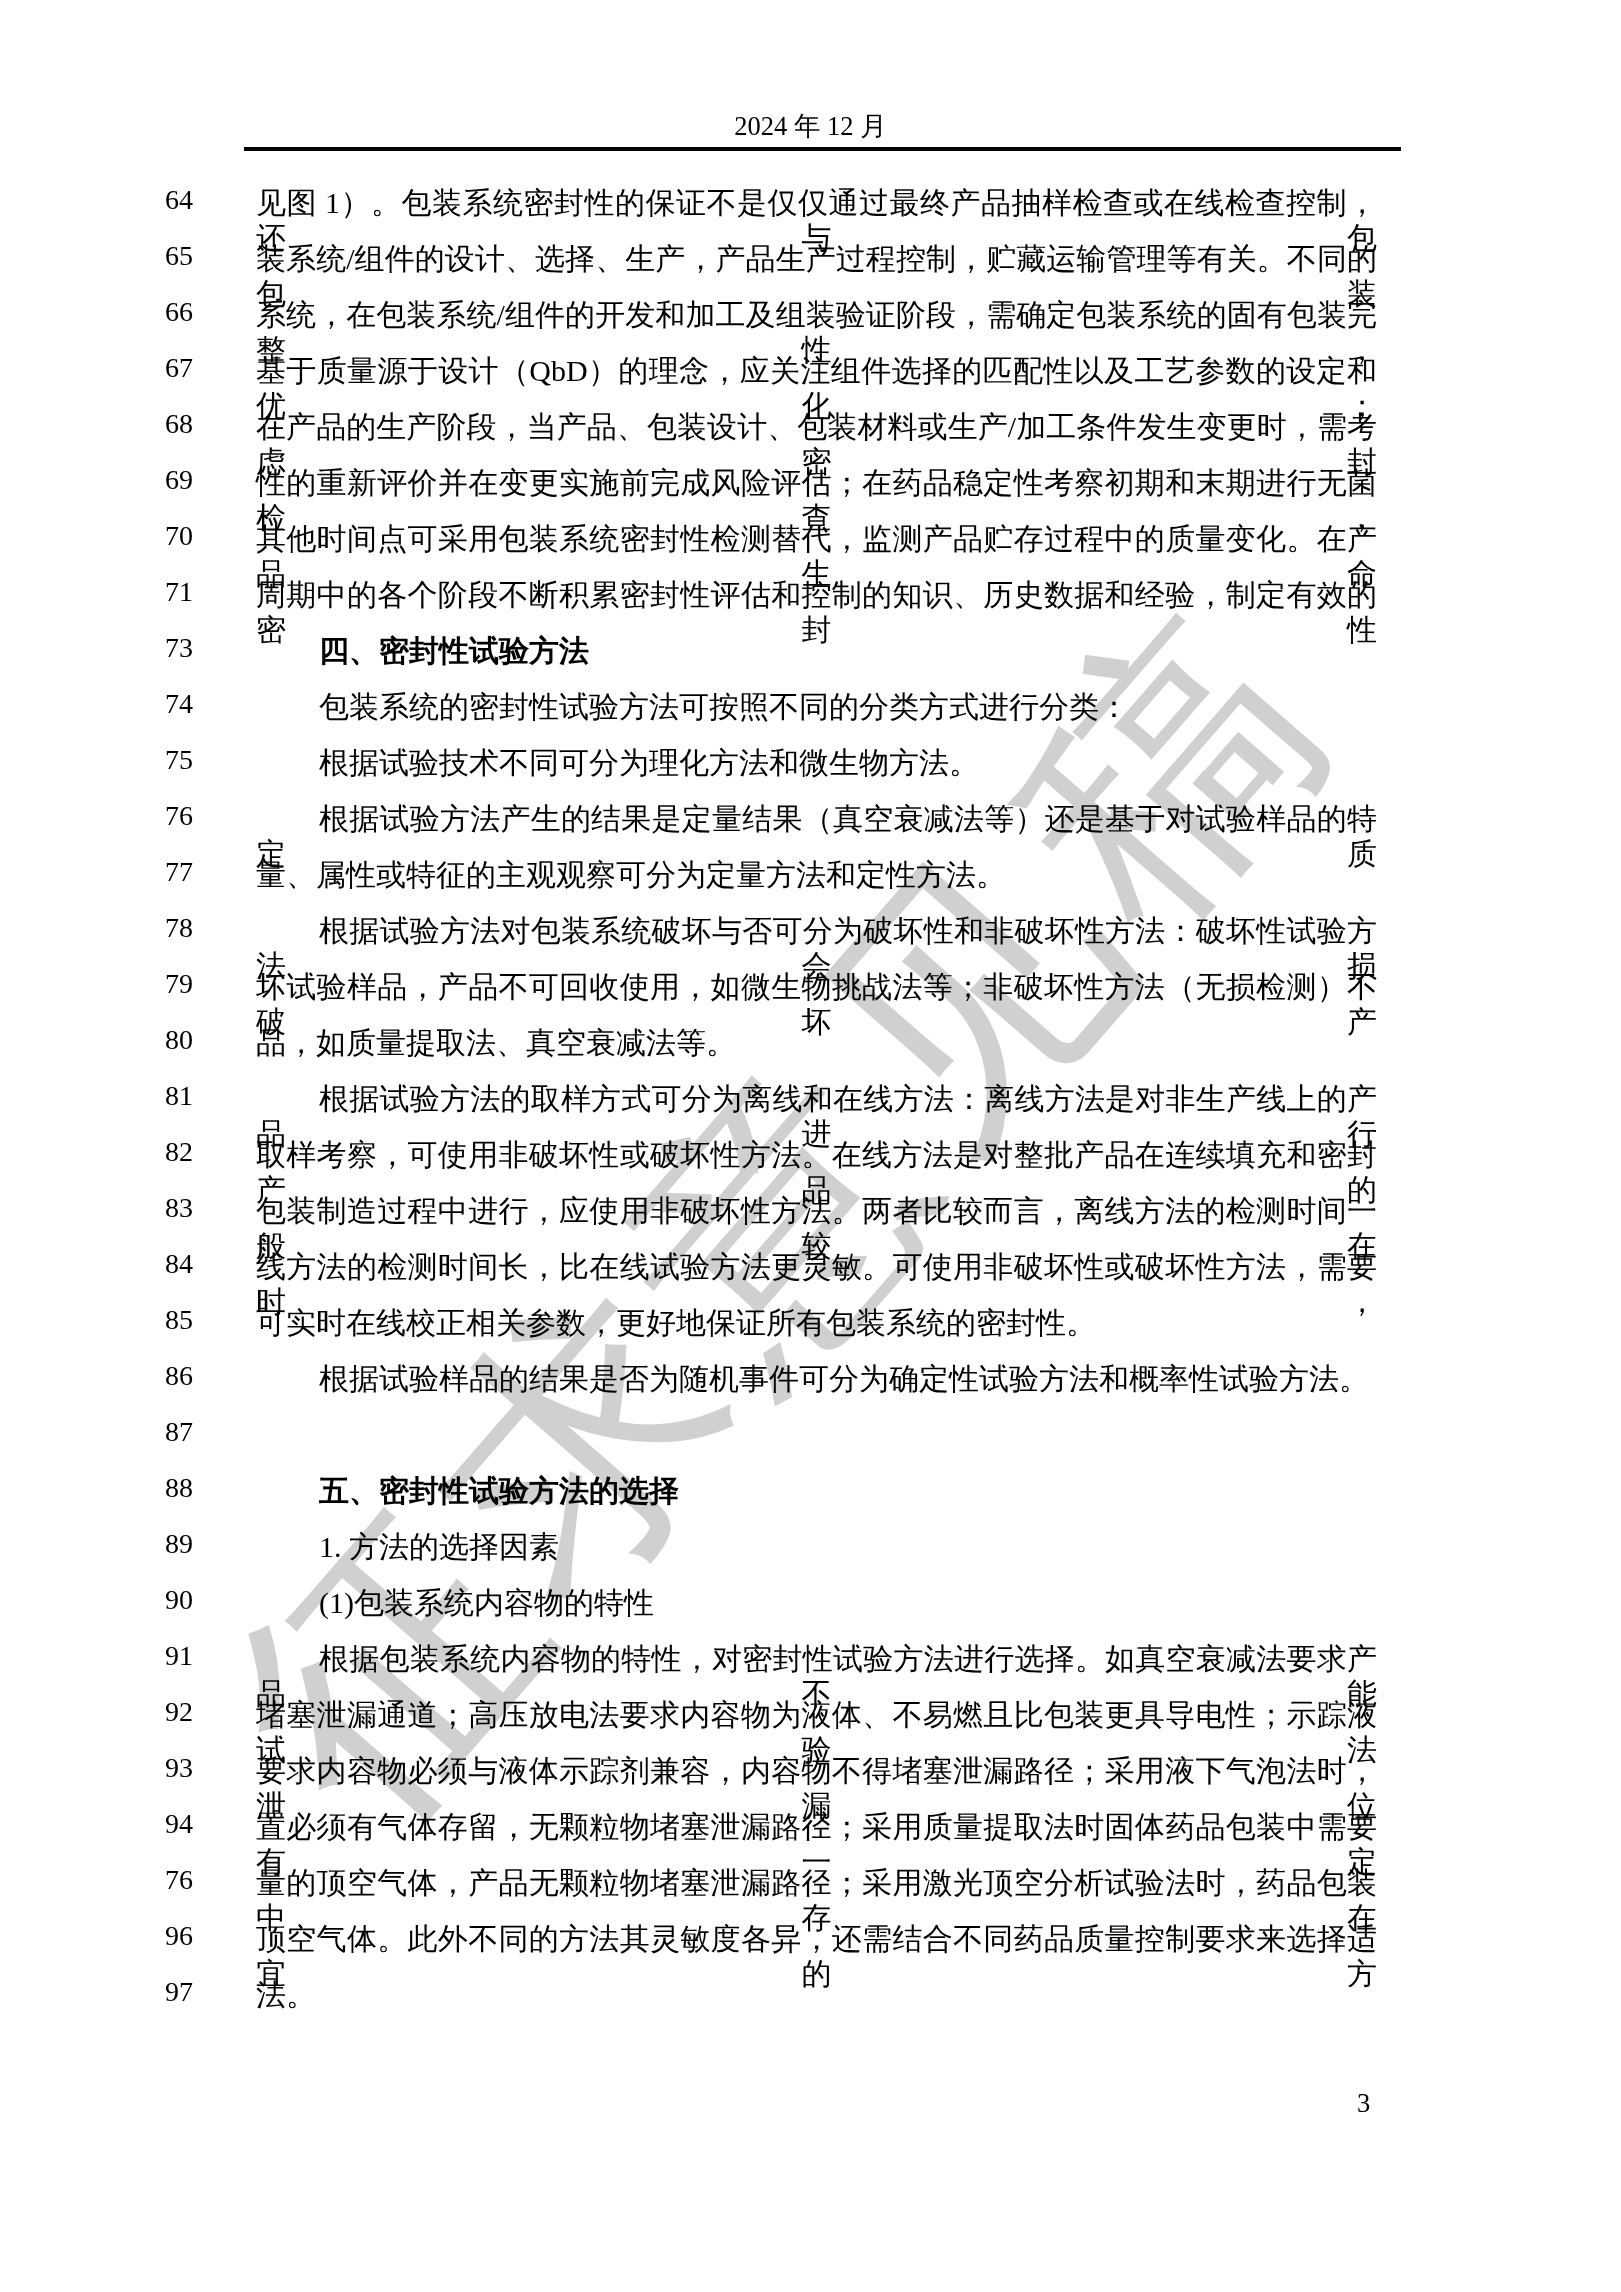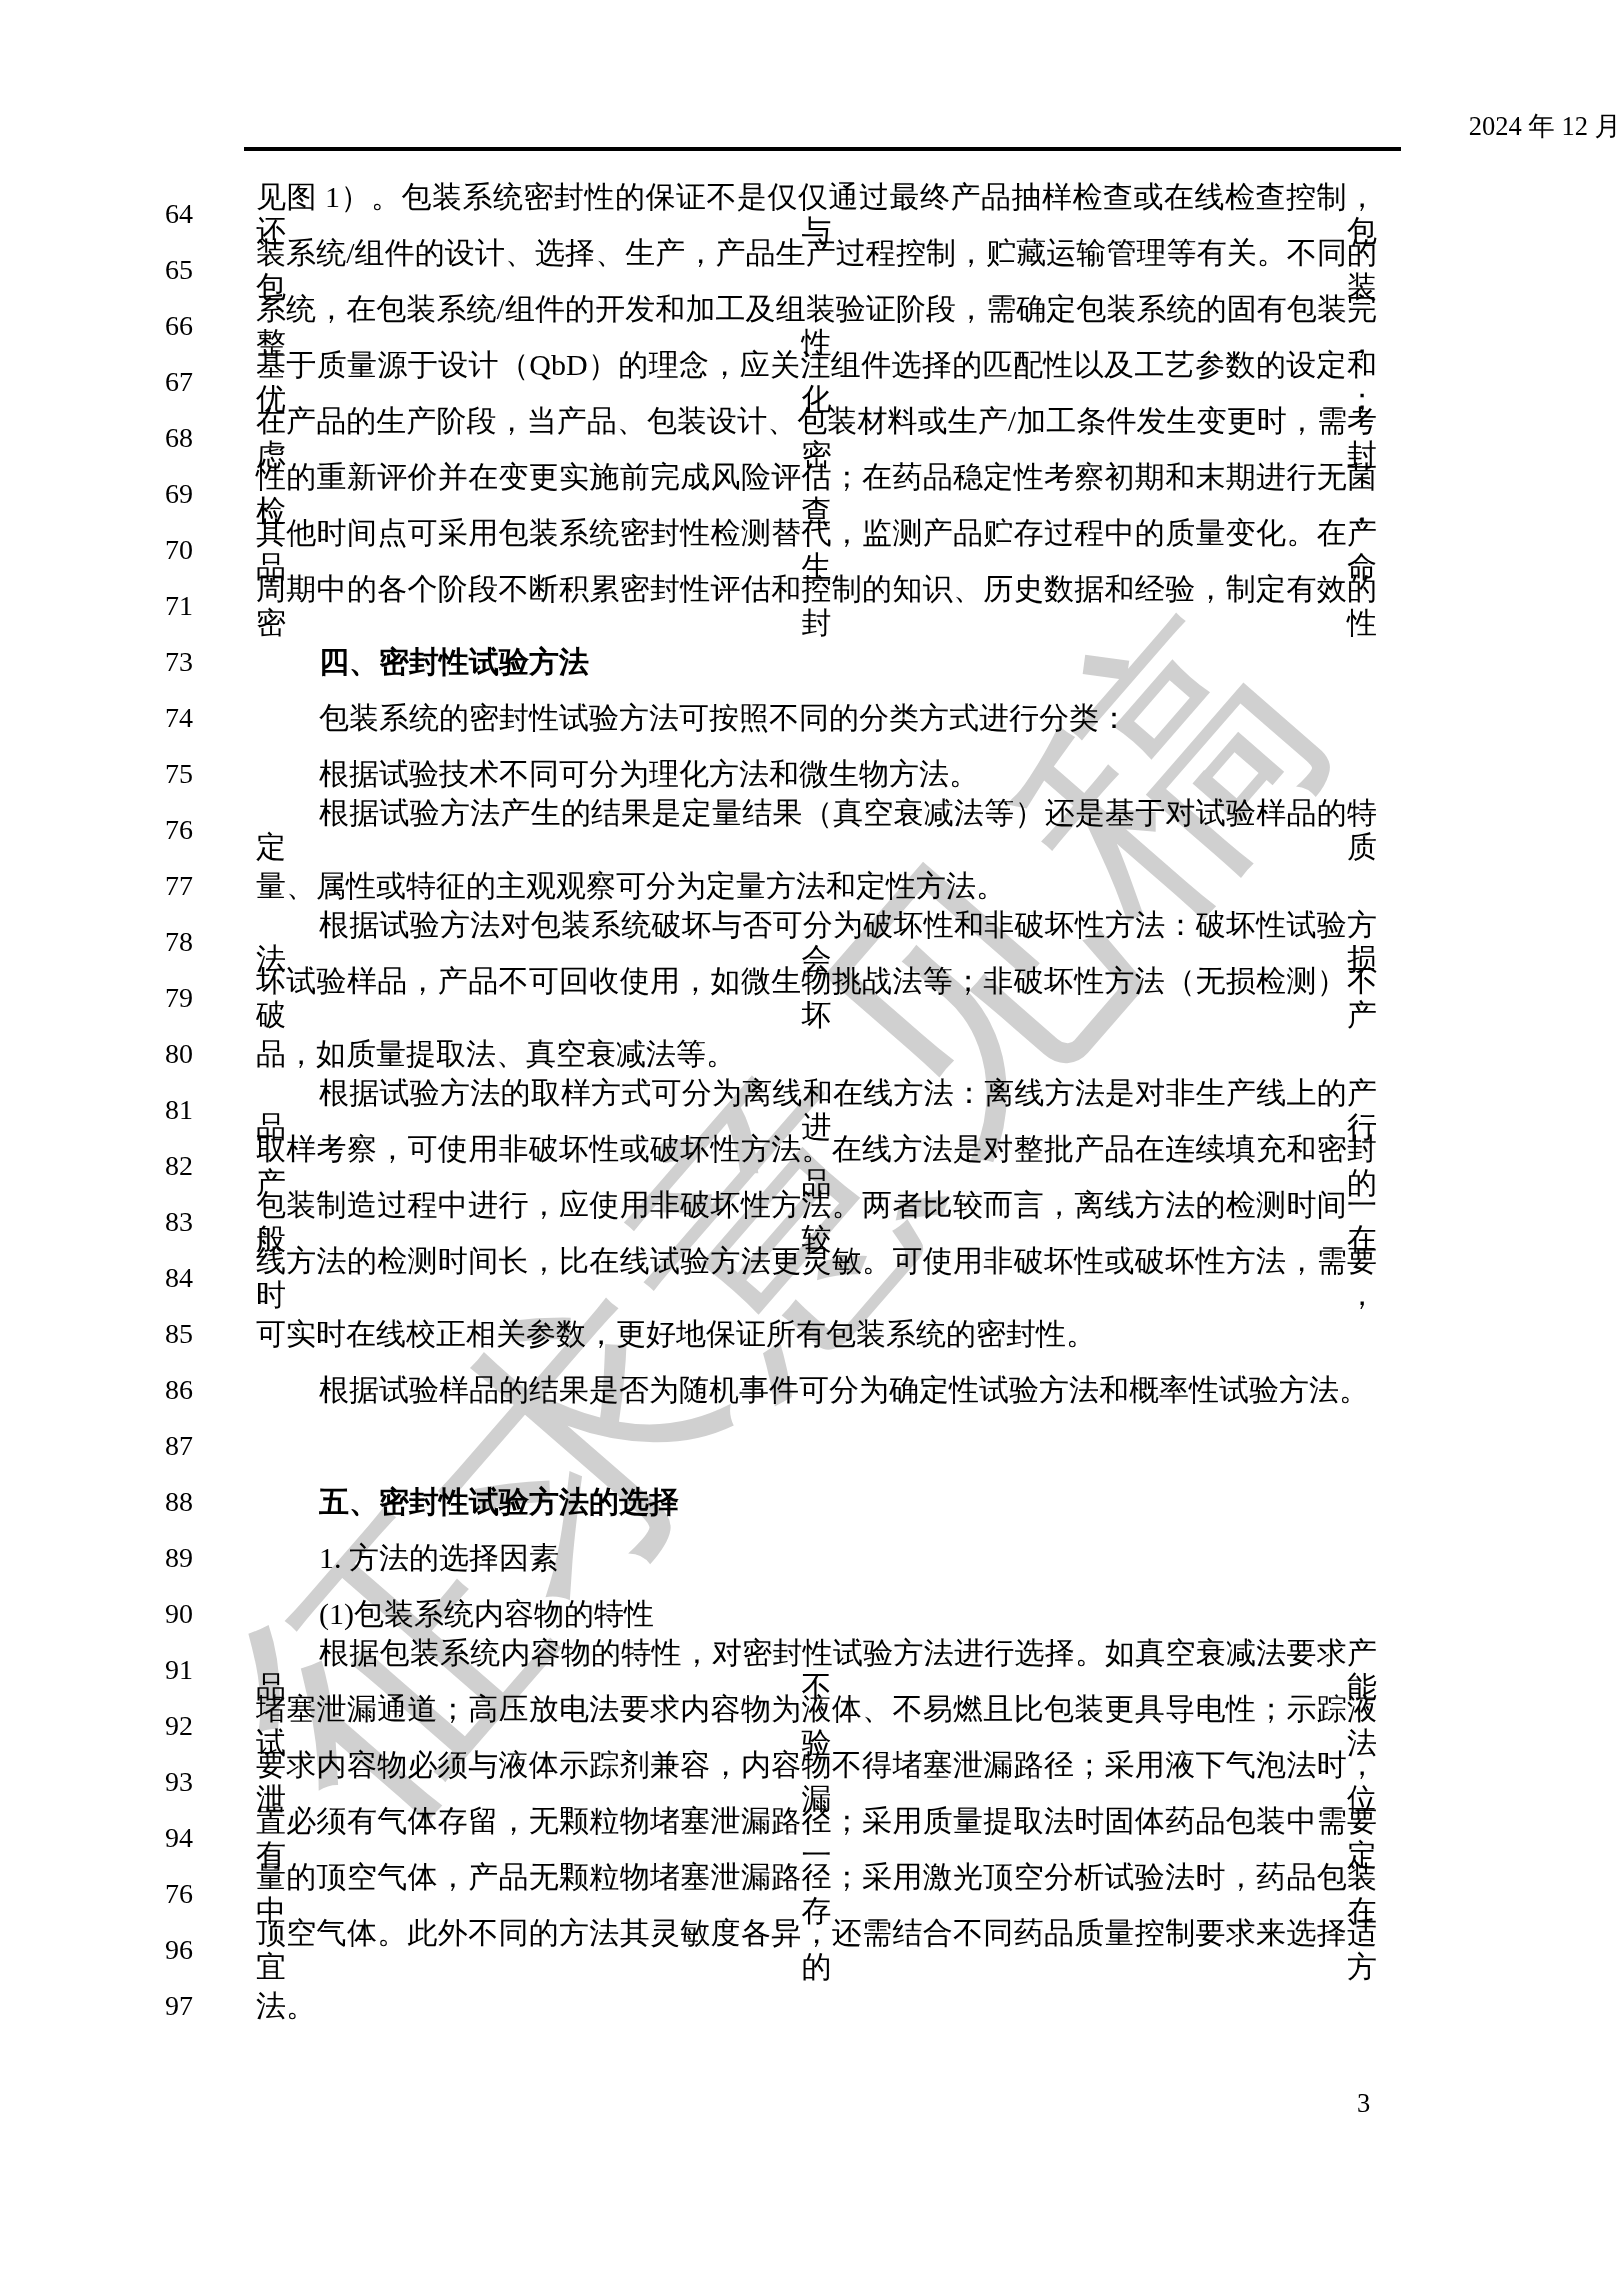--- a/index.html
+++ b/index.html
@@ -9,21 +9,21 @@
     height: 2293px;
     background: #ffffff;
     overflow: hidden;
     font-family: "Liberation Serif", serif;
     color: #000000;
   }
   
   .header-date {
     position: absolute;
     top: 110px; left: 0; right: 0;
-    text-align: right;
+    text-align: center;
     font-size: 26.5px;
     line-height: 33px;
     z-index: 2;
   }
   .header-rule {
     position: absolute;
     top: 147px; left: 244px;
     width: 1157px; height: 3.9px;
     background: #000000;
     z-index: 2;
@@ -44,21 +44,21 @@
   }
   
   .content {
     position: absolute;
     left: 165px; top: 186px;
     width: 1212px;
     z-index: 2;
   }
   .line {
     display: flex;
-    align-items: center;
+    align-items: flex-start;
     height: 56px;
   }
   .line-no {
     flex: 0 0 74px;
     font-size: 28px;
     line-height: 1;
   }
   .line-text {
     flex: 1 1 auto;
     width: 1139px;

